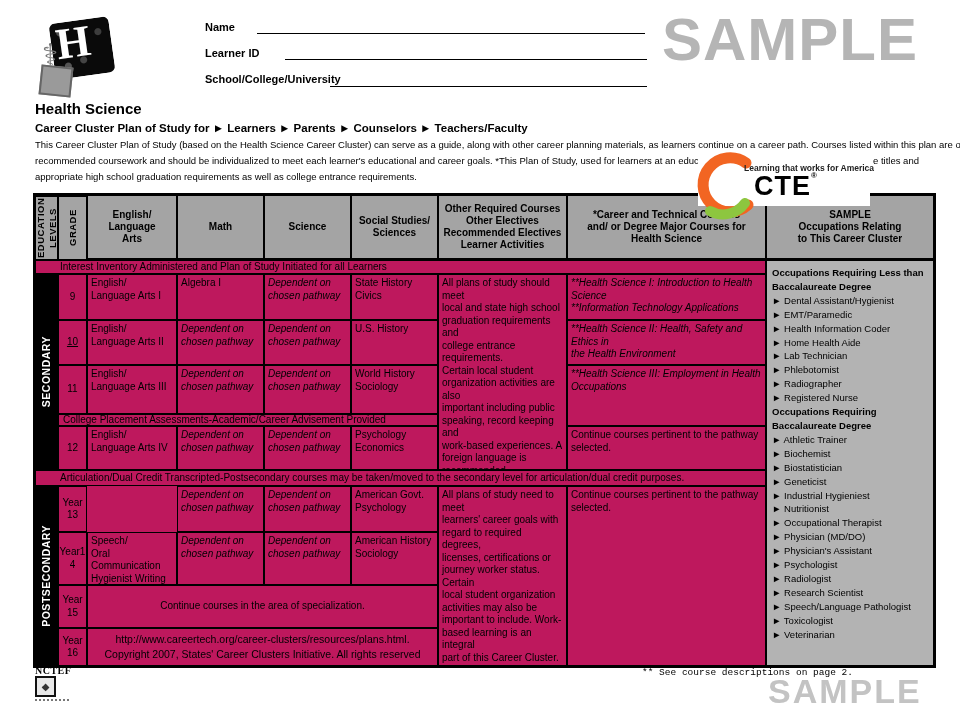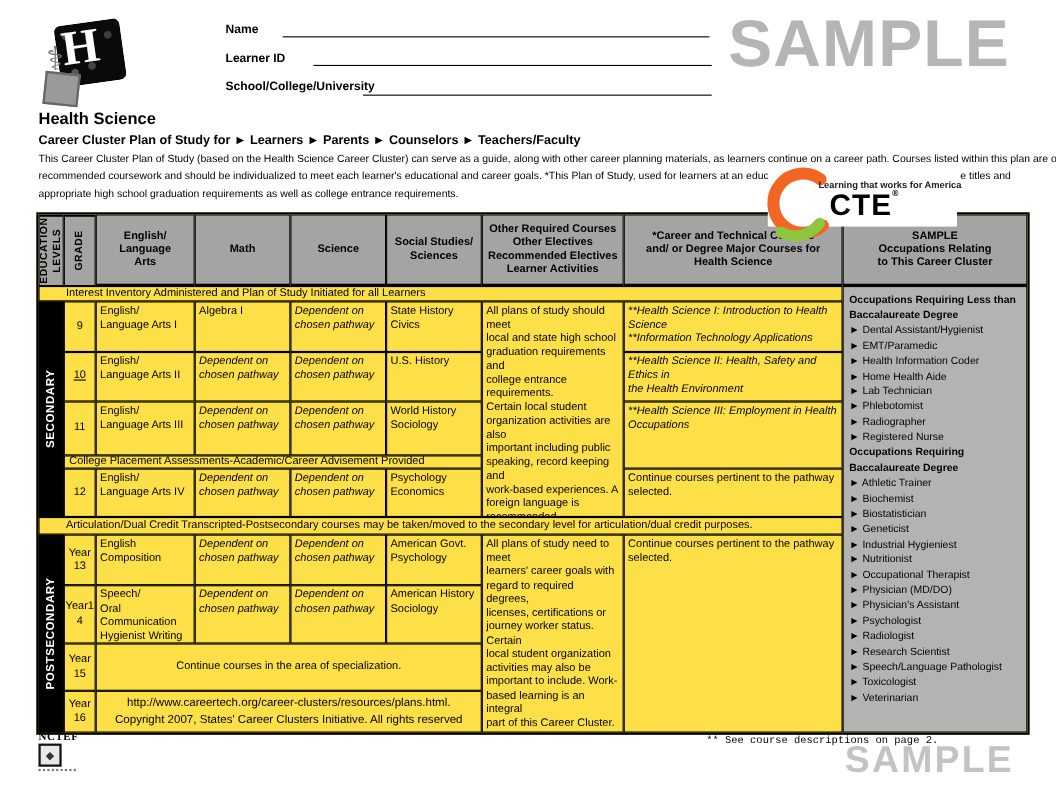--- a/index.html
+++ b/index.html
@@ -34,21 +34,21 @@
   
   .cte-box{width:172px;height:57px;background:#fff;z-index:6;overflow:visible;}
   .cte-tag{position:absolute;left:46px;top:14px;font-size:8.5px;font-weight:bold;color:#222;white-space:nowrap;}
   .cte-name{position:absolute;left:56px;top:22px;font-size:27px;font-weight:bold;color:#000;letter-spacing:1px;}
   .cte-reg{font-size:8px;vertical-align:top;}
 
   
   .grid{display:grid;left:33px;top:193px;
         grid-template-columns:23px 29px 90px 87px 87px 87px 129px 199px 168px;
         grid-template-rows:65px 14px 46px 45px 49px 12px 44px 16px 46px 53px 43px 38px;
-        border:2px solid #000;background:#fde047;z-index:2;}
+        border:2px solid #000;background:#be185d;z-index:2;}
   .c{border:1px solid #000;font-size:10px;line-height:12.5px;padding:2px 3px;
      white-space:pre-line;overflow:hidden;}
   .hdr{background:#a4a4a4;font-weight:bold;display:flex;align-items:center;justify-content:center;
        text-align:center;font-size:10px;line-height:12px;padding:1px;border-bottom:2px solid #000;}
   .vert{writing-mode:vertical-rl;transform:rotate(180deg);letter-spacing:.5px;font-size:9.5px;}
   .blackcell{background:#000;color:#fff;display:flex;align-items:center;justify-content:center;
        font-weight:bold;font-size:10.5px;letter-spacing:.5px;}
   .blackcell .vlabel{writing-mode:vertical-rl;transform:rotate(180deg);}
   .grade{display:flex;align-items:center;justify-content:center;text-align:center;}
   .band{font-size:10px;display:flex;align-items:center;white-space:nowrap;overflow:visible;}
@@ -194,21 +194,20 @@
 Economics</div>
     <div class="c" style="grid-row:7;grid-column:8;">Continue courses pertinent to the pathway
 selected.</div>
 
     <div class="c band pad1" style="grid-row:8;grid-column:1/9;">Articulation/Dual Credit Transcripted-Postsecondary courses may be taken/moved to the secondary level for articulation/dual credit purposes.</div>
 
     <div class="c blackcell" style="grid-row:9/13;grid-column:1;"><span class="vlabel">POSTSECONDARY</span></div>
 
     <div class="c grade" style="grid-row:9;grid-column:2;">Year
 13</div>
-    <div class="c" style="grid-row:9;grid-column:3;">English Composition</div>
     <div class="c it" style="grid-row:9;grid-column:4;">Dependent on
 chosen pathway</div>
     <div class="c it" style="grid-row:9;grid-column:5;">Dependent on
 chosen pathway</div>
     <div class="c" style="grid-row:9;grid-column:6;">American Govt.
 Psychology</div>
     <div class="c" style="grid-row:9/13;grid-column:7;">All plans of study need to meet
 learners' career goals with
 regard to required degrees,
 licenses, certifications or

